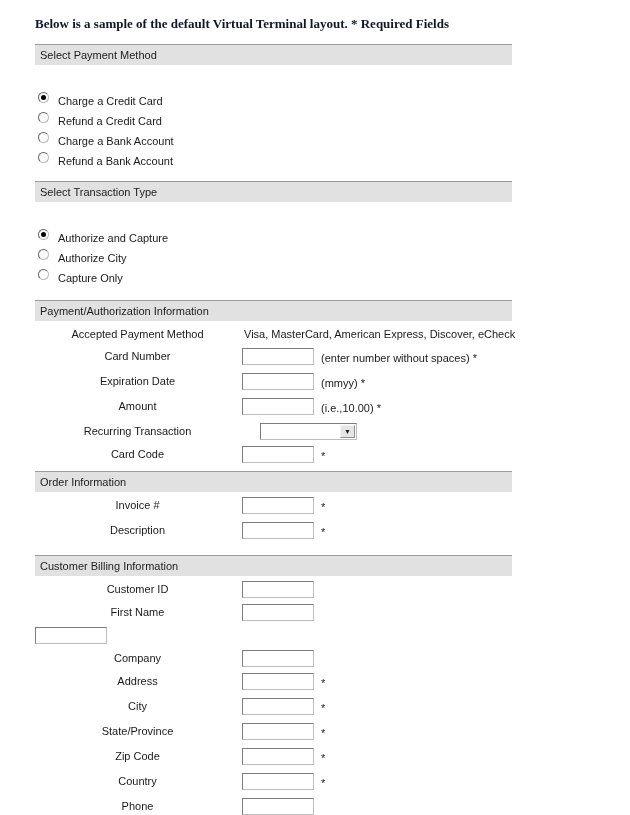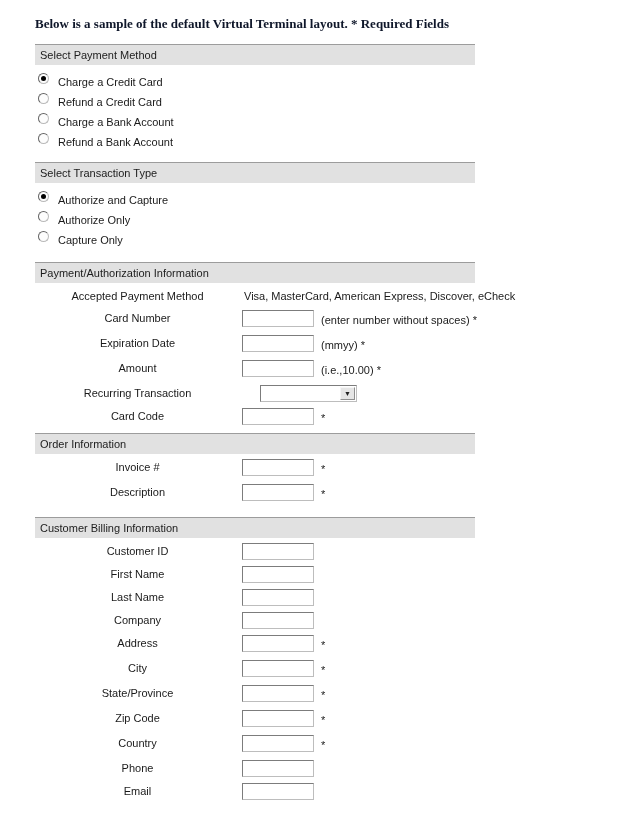--- a/index.html
+++ b/index.html
@@ -6,31 +6,31 @@
   body{
     width:630px;min-height:815px;background:#ffffff;
     font-family:"Liberation Sans", sans-serif;font-size:11px;color:#1a1a1a;
   }
   .container{padding:16px 0 0 35px;width:595px;}
   .title{
     font-family:"Liberation Serif", serif;font-weight:bold;font-size:13px;
     color:#0f172a;margin:0;
   }
   .bar{
-    width:440px;box-sizing:border-box;height:21px;line-height:20px;
+    width:477px;box-sizing:border-box;height:21px;line-height:20px;
     background:#e1e1e1;border-top:1px solid #9c9c9c;padding-left:5px;
     color:#1c1c1c;overflow:hidden;
   }
   .bar-payment-method{margin-top:12px;}
   .bar-transaction-type{margin-top:10px;}
   .bar-payment-info{margin-top:12px;}
   .bar-order-info{margin-top:4px;}
   .bar-billing-info{margin-top:14px;}
 
-  .radio-group{padding-top:7px;}
+  .radio-group{padding-top:26px;}
   .radio-row{position:relative;height:20px;width:557px;}
   .radio{
     position:absolute;left:3px;top:1px;width:11px;height:11px;box-sizing:border-box;
     border-radius:50%;border:1px solid;border-color:#646464 #bababa #bababa #646464;
     background:#fdfdfd;
   }
   .radio.checked::after{
     content:"";position:absolute;left:2px;top:2px;width:5px;height:5px;
     border-radius:50%;background:#000;
   }
@@ -94,21 +94,21 @@
   </div>
 
   <div class="bar bar-transaction-type">Select Transaction Type</div>
   <div class="radio-group">
     <div class="radio-row">
       <span class="radio checked"></span>
       <span class="radio-label">Authorize and Capture</span>
     </div>
     <div class="radio-row">
       <span class="radio"></span>
-      <span class="radio-label">Authorize Only</span>
+      <span class="radio-label">Authorize City</span>
     </div>
     <div class="radio-row">
       <span class="radio"></span>
       <span class="radio-label">Capture Only</span>
     </div>
   </div>
 
   <div class="bar bar-payment-info">Payment/Authorization Information</div>
   <div class="form-area">
     <div class="form-row accepted-row">
@@ -166,21 +166,20 @@
       <span class="form-label">Customer ID</span>
       <input type="text" class="text-input" value="" style="">
       <span class="hint"></span>
     </div>
     <div class="form-row">
       <span class="form-label">First Name</span>
       <input type="text" class="text-input" value="" style="">
       <span class="hint"></span>
     </div>
     <div class="form-row">
-      <span class="form-label">Last Name</span>
       <input type="text" class="text-input" value="" style="">
       <span class="hint"></span>
     </div>
     <div class="form-row">
       <span class="form-label">Company</span>
       <input type="text" class="text-input" value="" style="">
       <span class="hint"></span>
     </div>
     <div class="form-row">
       <span class="form-label">Address</span>

